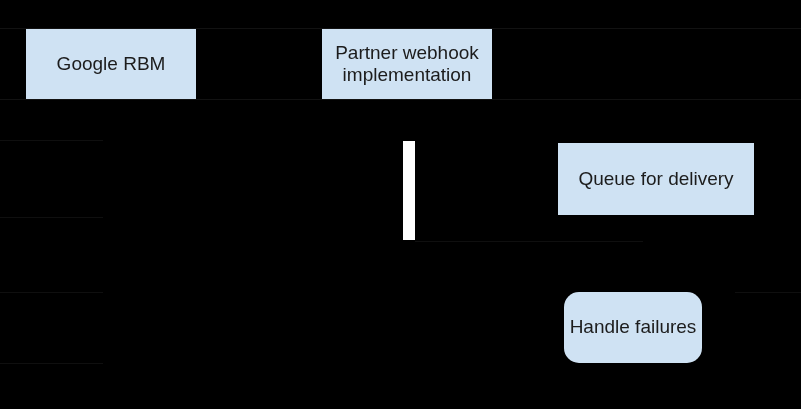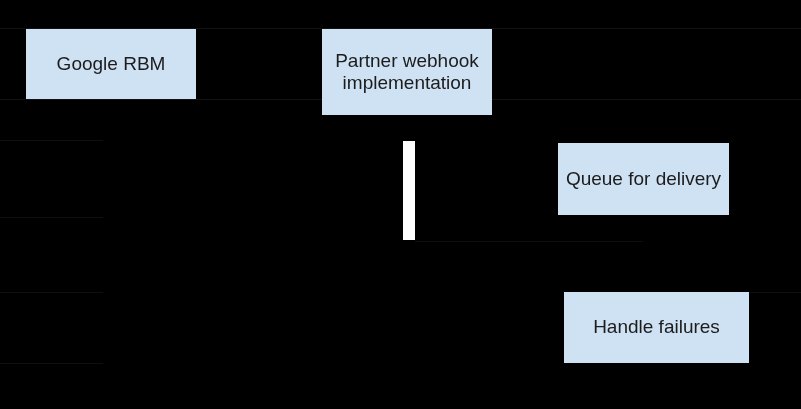--- a/index.html
+++ b/index.html
@@ -22,23 +22,23 @@
     display: flex;
     align-items: center;
     justify-content: center;
     text-align: center;
     font-size: 19px;
     line-height: 1.16;
     padding: 0 4px;
     box-sizing: border-box;
   }
   .node-google   { left: 26px;  top: 29px;  width: 170px; height: 70px; }
-  .node-partner  { left: 322px; top: 29px;  width: 170px; height: 86px; }
-  .node-queue    { left: 558px; top: 143px; width: 171px; height: 72px; }
-  .node-failures { left: 564px; top: 292px; width: 185px; height: 71px; }
+  .node-partner  { left: 322px; top: 29px;  width: 170px; height: 70px; }
+  .node-queue    { left: 558px; top: 143px; width: 196px; height: 72px; }
+  .node-failures { left: 564px; top: 292px; width: 138px; height: 71px; border-radius: 15px; }
 
   .activation {
     position: absolute;
     left: 403px;
     top: 141px;
     width: 12px;
     height: 99px;
     background: var(--activation, #ffffff);
   }
 

